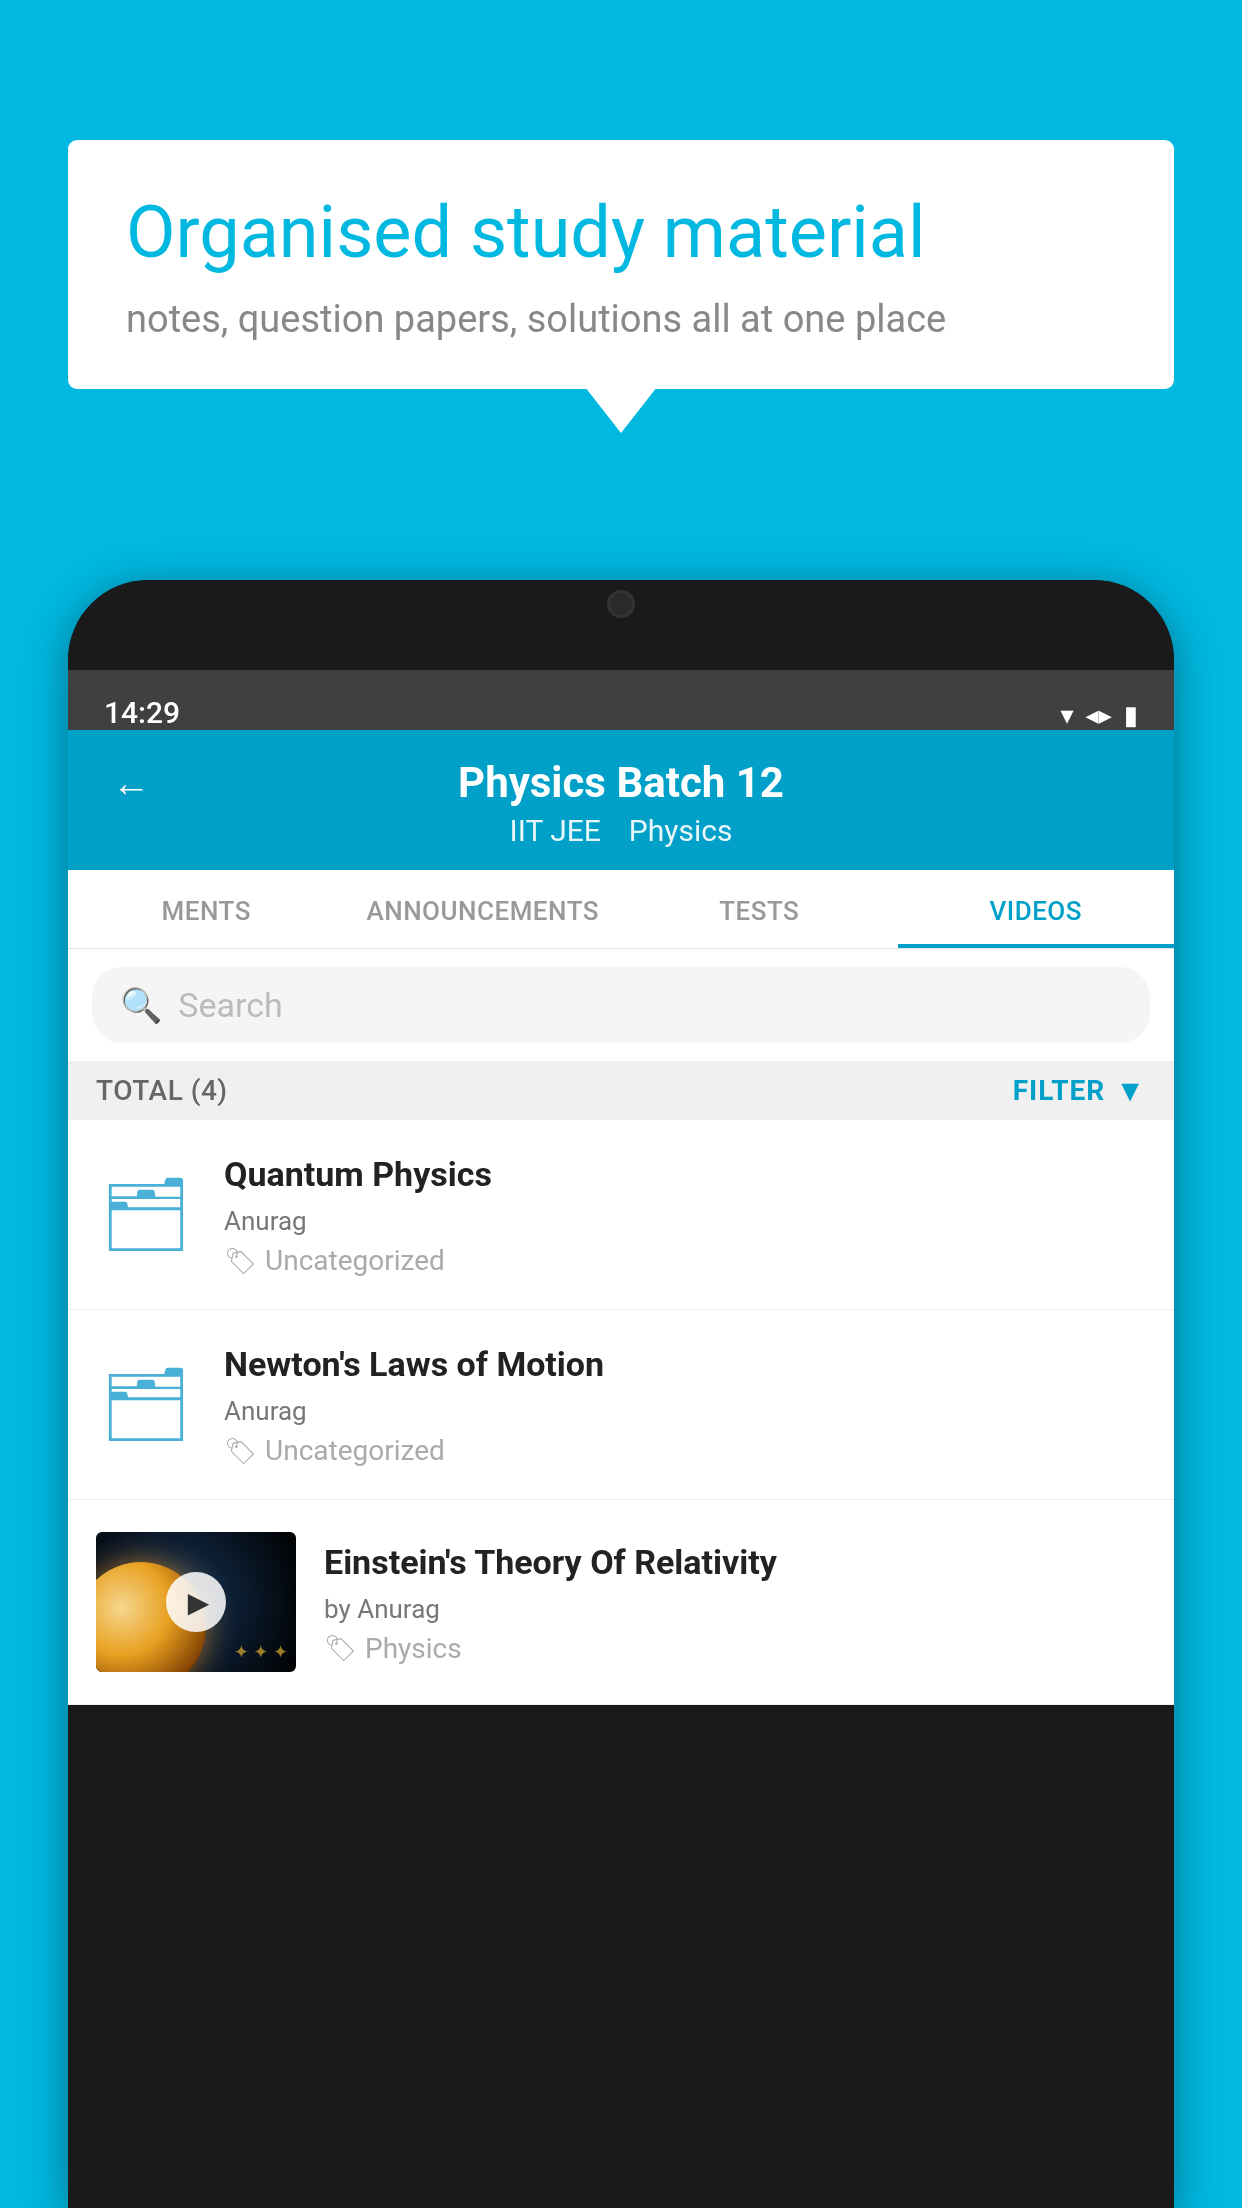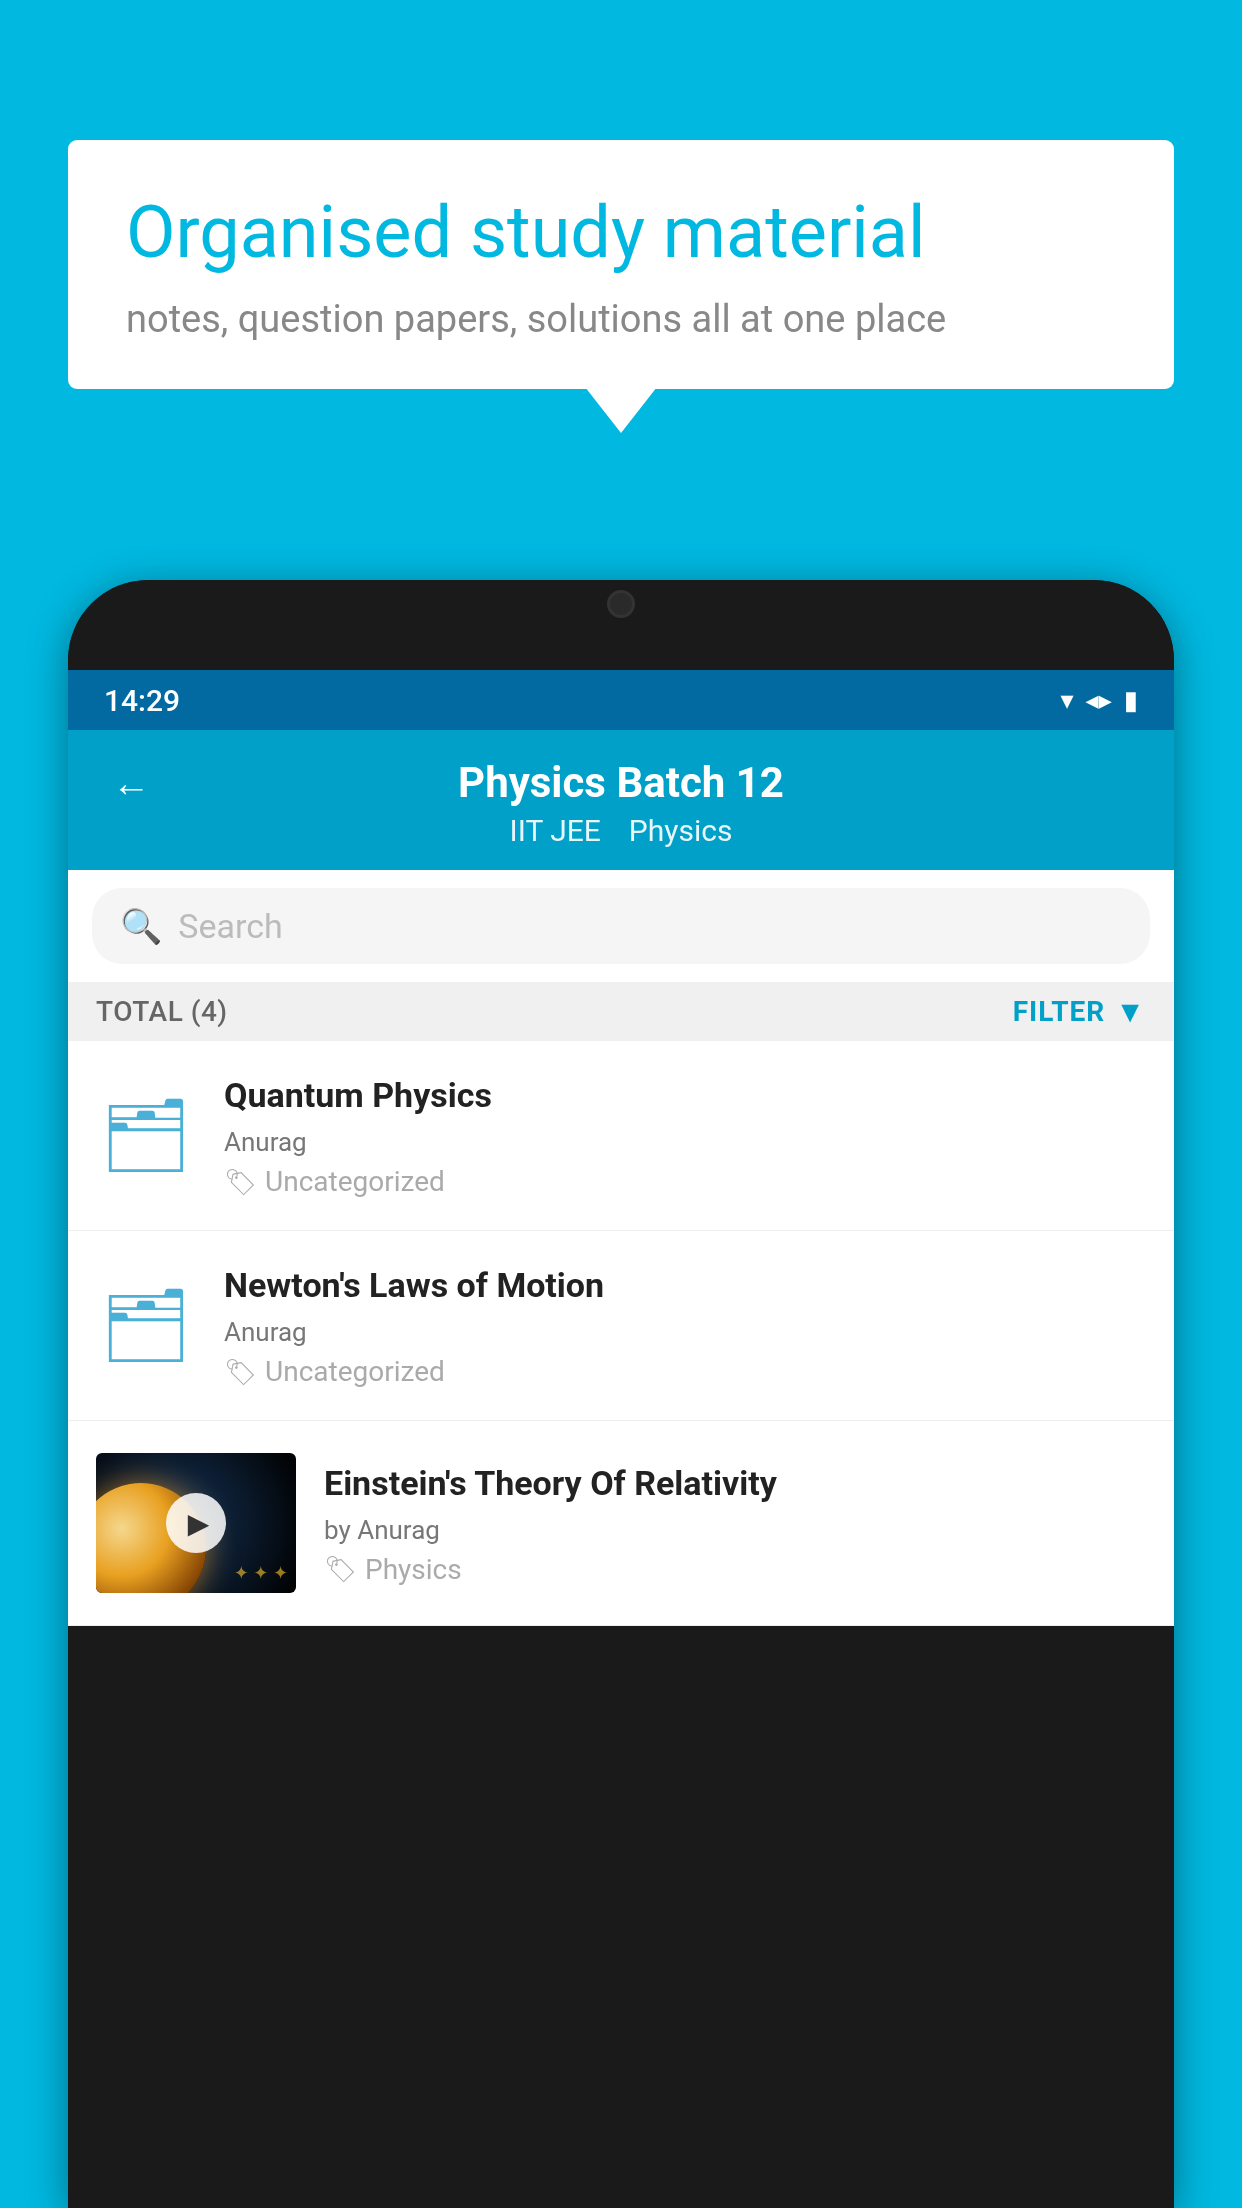--- a/index.html
+++ b/index.html
@@ -99,24 +99,24 @@
       border: 3px solid #333;
       position: absolute;
       top: 10px;
       left: 50%;
       transform: translateX(-50%);
       z-index: 11;
     }
 
     
     .status-bar {
-      background: #0369a1;
+      background: #404040;
       height: 60px;
       display: flex;
-      align-items: center;
+      align-items: flex-end;
       justify-content: space-between;
       padding: 0 36px;
     }
 
     .status-time {
       color: white;
       font-size: 30px;
       font-weight: 500;
     }
 
@@ -424,20 +424,26 @@
       <div class="app-bar-title">Physics Batch 12</div>
     </div>
     <div class="app-bar-subtitle">
       <span class="subtitle-tag">IIT JEE</span>
       <span class="subtitle-tag">Physics</span>
     </div>
   </div>
 
   <div class="screen-content">
 
+    <div class="tabs">
+      <div class="tab">MENTS</div>
+      <div class="tab">ANNOUNCEMENTS</div>
+      <div class="tab">TESTS</div>
+      <div class="tab active">VIDEOS</div>
+    </div>
 
     <div class="search-container">
       <div class="search-bar">
         <span class="search-icon-svg">🔍</span>
         <span class="search-input-text">Search</span>
       </div>
     </div>
 
     <div class="filter-bar">
       <span class="total-count">TOTAL (4)</span>

